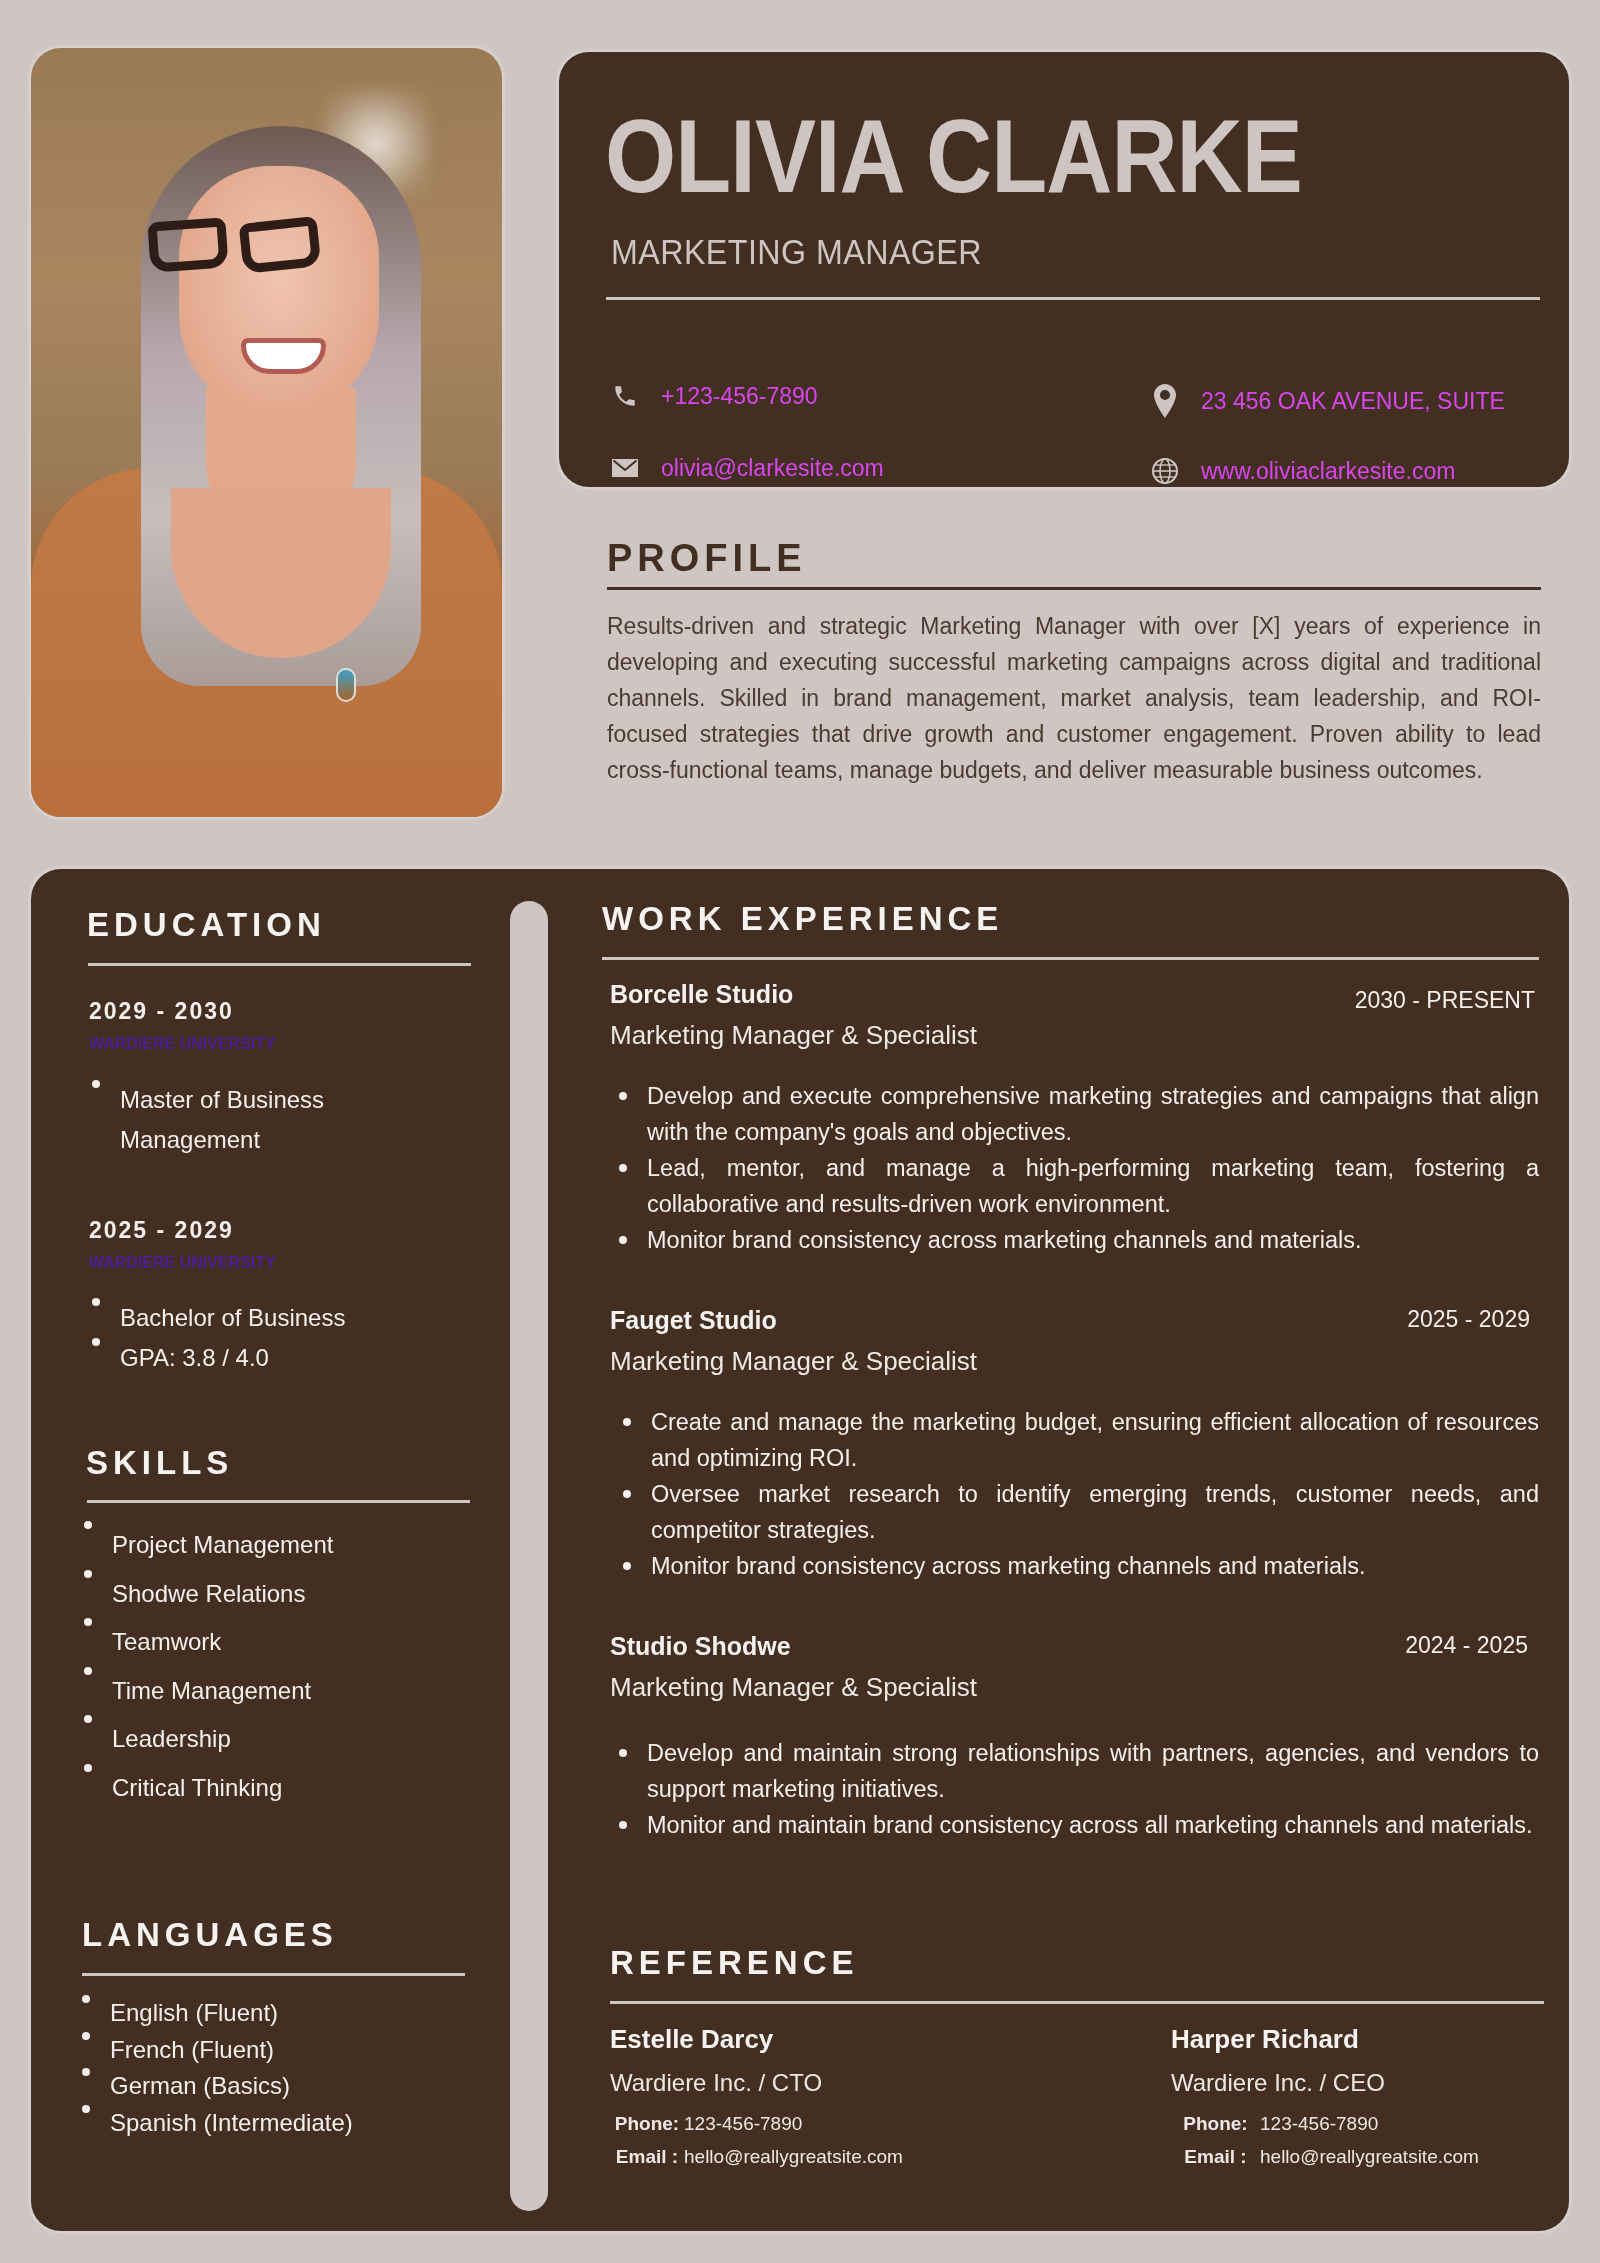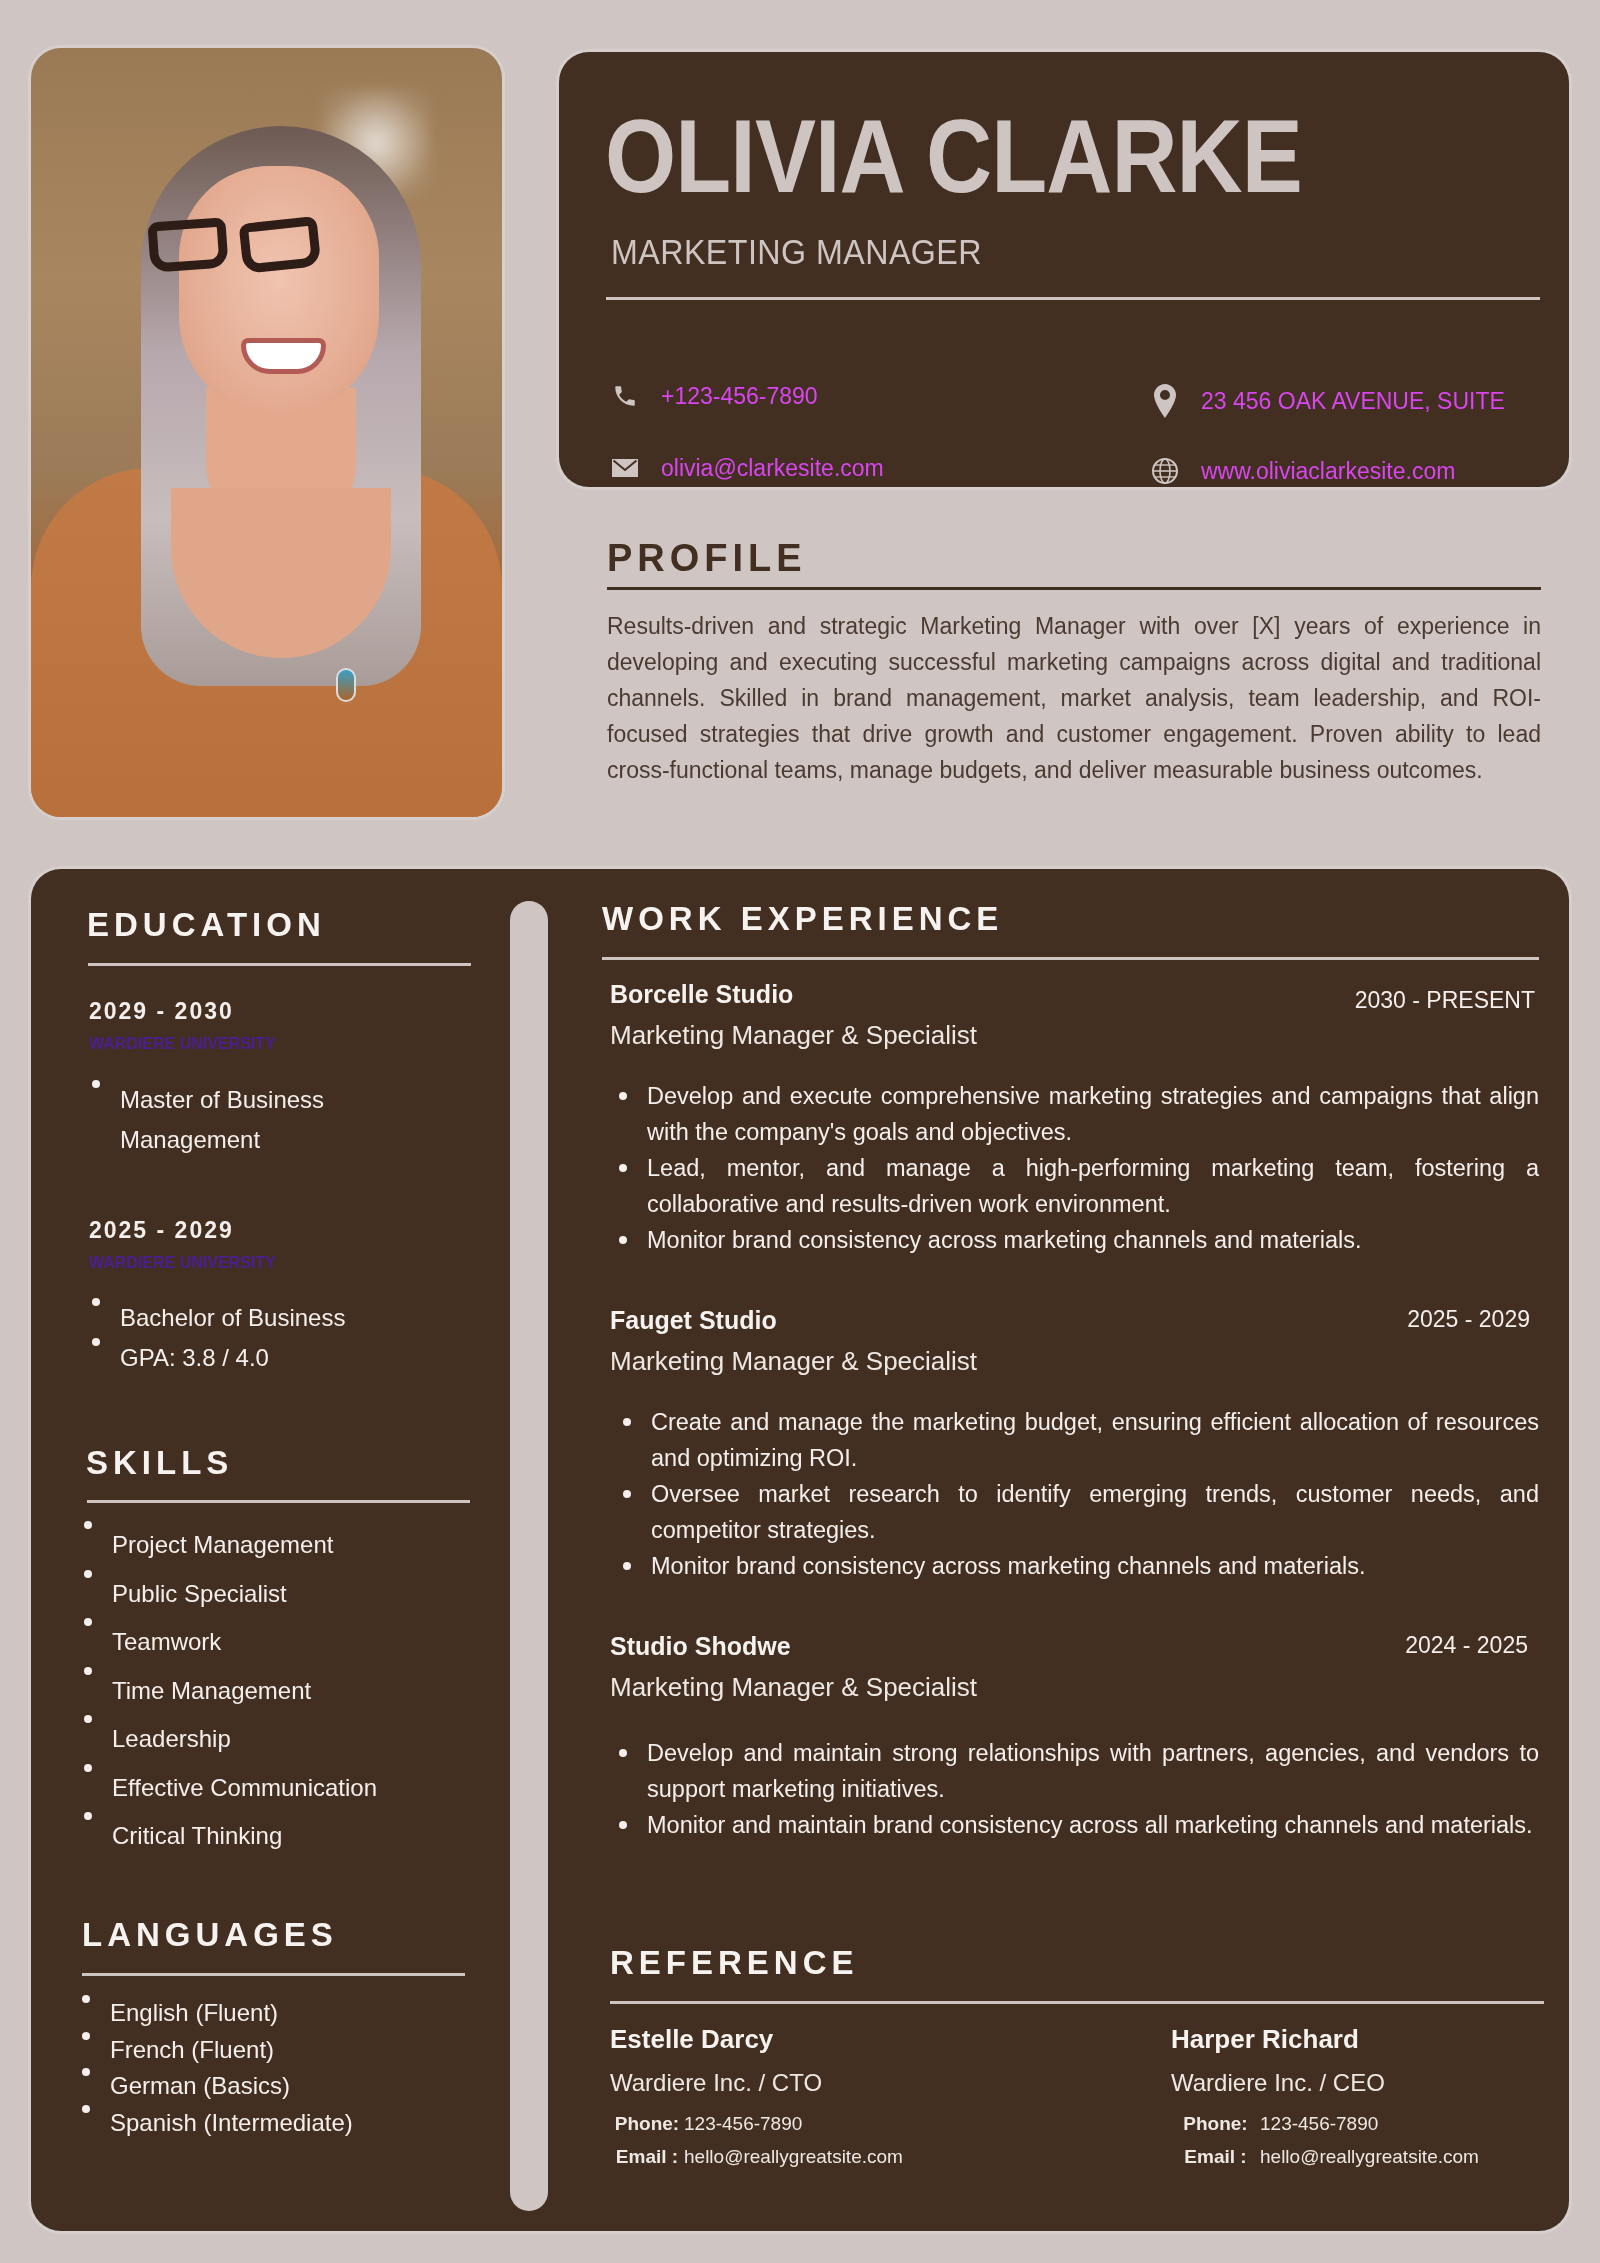--- a/index.html
+++ b/index.html
@@ -242,25 +242,24 @@
   <div class="edu-school" style="top:1254px;">WARDIERE UNIVERSITY</div>
   <ul class="blist" style="left:90px; top:1298px; width:360px; line-height:40px;">
     <li><span>Bachelor of Business</span></li>
     <li><span>GPA: 3.8 / 4.0</span></li>
   </ul>
 
   <div class="sec-title" style="left:86px; top:1444px;">SKILLS</div>
   <div class="sec-rule" style="left:87px; top:1500px; width:383px;"></div>
   <ul class="blist" style="left:82px; top:1521px; width:400px; line-height:48.5px;">
     <li><span>Project Management</span></li>
-    <li><span>Public Specialist</span></li>
+    <li><span>Shodwe Relations</span></li>
     <li><span>Teamwork</span></li>
     <li><span>Time Management</span></li>
     <li><span>Leadership</span></li>
-    <li><span>Effective Communication</span></li>
     <li><span>Critical Thinking</span></li>
   </ul>
 
   <div class="sec-title" style="left:82px; top:1916px;">LANGUAGES</div>
   <div class="sec-rule" style="left:82px; top:1973px; width:383px;"></div>
   <ul class="blist" style="left:80px; top:1995px; width:400px; line-height:36.5px;">
     <li><span>English (Fluent)</span></li>
     <li><span>French (Fluent)</span></li>
     <li><span>German (Basics)</span></li>
     <li><span>Spanish (Intermediate)</span></li>

